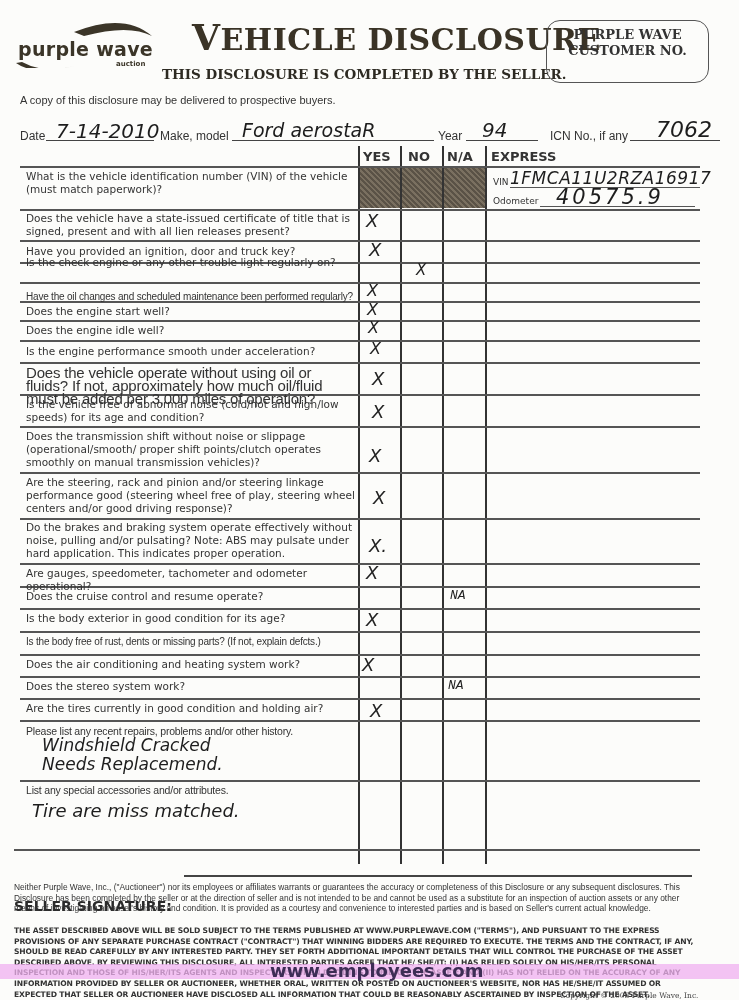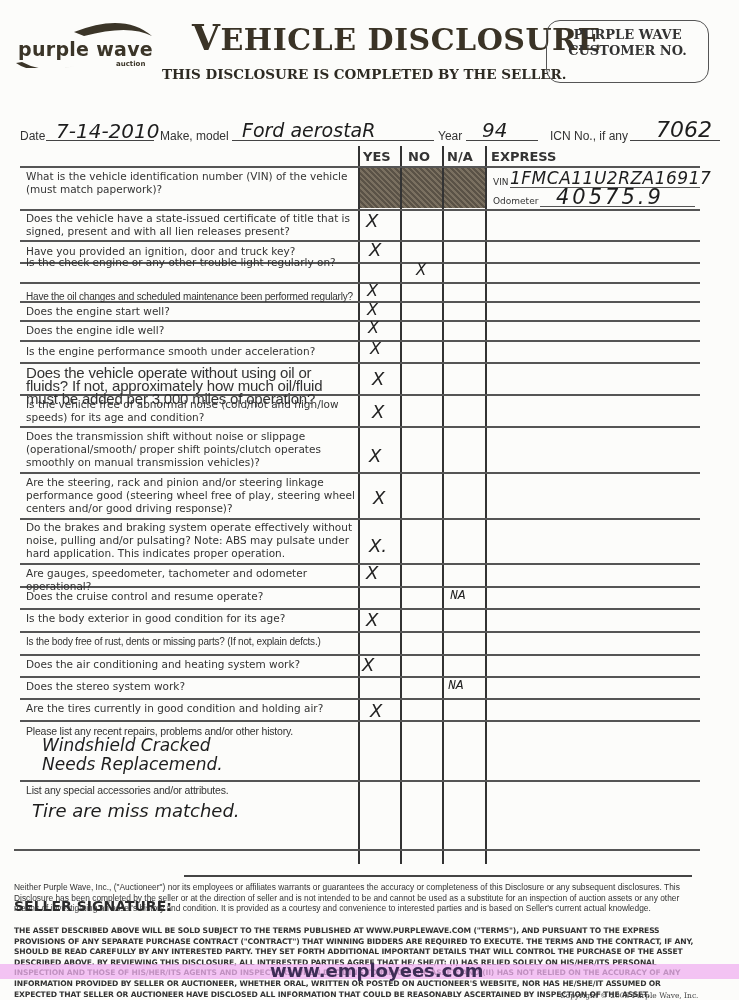--- a/index.html
+++ b/index.html
@@ -52,20 +52,21 @@
 <div class="abs title"><span class="cap">V</span><span>EHICLE DISCLOSURE</span></div>
 <div class="abs subtitle">THIS DISCLOSURE IS COMPLETED BY THE SELLER.</div>
 
 <div class="abs custbox">
   <div>PURPLE WAVE</div>
   <div>CUSTOMER NO.</div>
   <div></div>
 </div>
 
 <div class="abs intro">
+  <div>A copy of this disclosure may be delivered to prospective buyers.</div>
 </div>
 
 <div class="abs metaline">
   <span class="lbl" style="left:0">Date</span>
   <span class="uline" style="left:26px;width:108px"></span>
   <span class="hand" style="left:36px;top:-2px;font-size:20px">7-14-2010</span>
 
   <span class="lbl" style="left:140px">Make, model</span>
   <span class="uline" style="left:212px;width:202px"></span>
   <span class="hand" style="left:222px;top:-2px;font-size:19px">Ford aerostaR</span>

